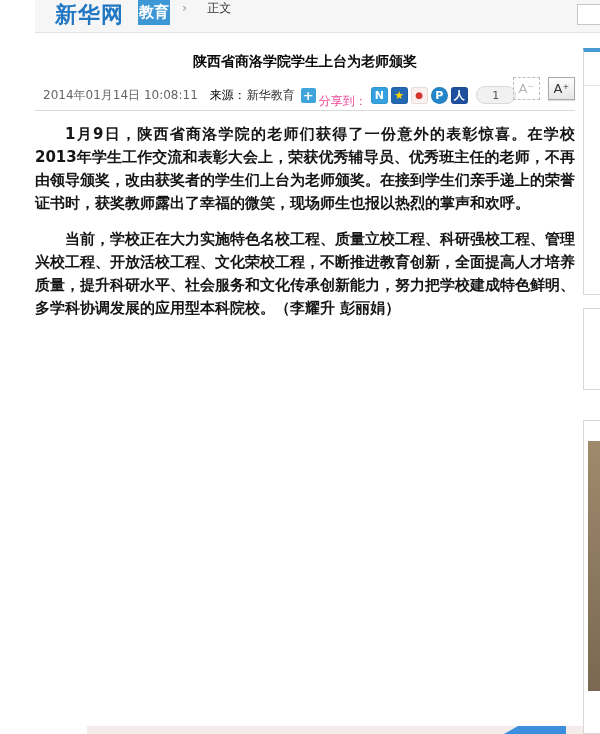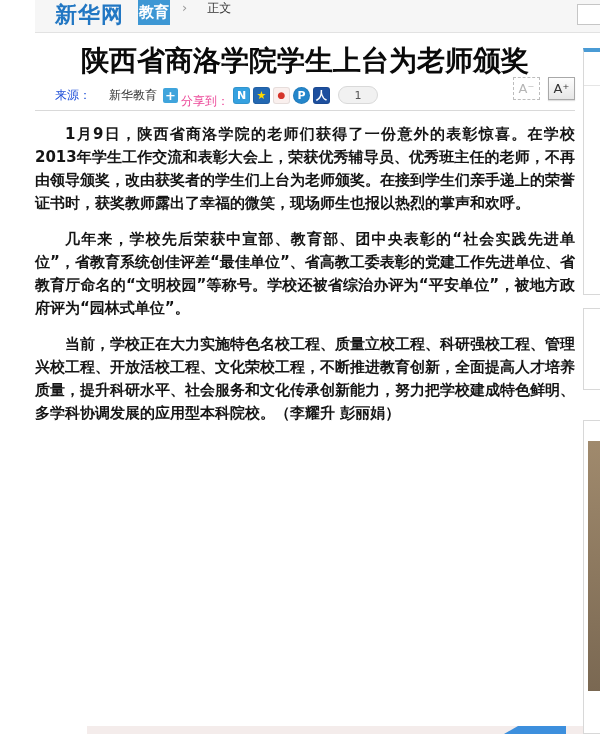--- a/index.html
+++ b/index.html
@@ -29,31 +29,31 @@
   .crumb-arrow { margin-left:12px; color:#999; font-size:13px; }
   .crumb { margin-left:20px; color:#333; font-size:12px; }
   .search-box {
     position:absolute; right:0; top:4px; width:23px; height:21px;
     background:#fff; border:1px solid #c6c6c6; border-right:none;
   }
 
   
   .main { position:absolute; left:35px; top:33px; width:540px; }
   h1.title {
-    text-align:center; font-size:28px; font-weight:bold; color:#0a0a0a;
+    text-align:center; font-size:14px; font-weight:bold; color:#0a0a0a;
     margin-top:15px; line-height:26px;
   }
   .meta-row {
     position:relative; margin-top:9px; height:24px;
     display:flex; align-items:center; font-size:12px; color:#666;
     padding-left:8px;
   }
   .meta-date { color:#666; }
-  .src-label { margin-left:12px; color:#1d4ed8; }
-  .src-link { margin-left:18px; color:#333; cursor:pointer; }
+  .src-label { margin-left:12px; color:#000000; }
+  .src-link { margin-left:1px; color:#333; cursor:pointer; }
   .share-group { display:flex; align-items:center; margin-left:6px; }
   .share-label { color:#ec4899; margin:12px 4px 0 3px; }
   .plus-icon {
     width:15px; height:15px; background:var(--accent-blue,#3fa4dc); color:#fff;
     font-size:13px; font-weight:bold; line-height:15px; text-align:center;
     border-radius:2px; display:inline-block; cursor:pointer;
   }
   .sicon {
     width:17px; height:17px; margin-right:3px; border-radius:3px;
     display:inline-flex; align-items:center; justify-content:center;
@@ -119,20 +119,21 @@
     <span class="crumb-arrow">›</span>
     <span class="crumb">正文</span>
     <span class="search-box"></span>
   </header>
 
   <div class="main">
 
     <h1 class="title">陕西省商洛学院学生上台为老师颁奖</h1>
 
     <div class="meta-row">
+      <span class="meta-date">2014年01月14日 10:08:11</span>
       <span class="src-label">来源：</span>
       <span class="src-link">新华教育</span>
       <span class="share-group">
         <span class="plus-icon">+</span>
         <span class="share-label">分享到：</span>
         <span class="sicon si-0" style="background: rgb(53, 161, 224); color: rgb(255, 255, 255);">N</span>
         <span class="sicon si-1" style="background: rgb(35, 104, 178); color: rgb(255, 216, 0);">★</span>
         <span class="sicon si-2" style="background: rgb(250, 240, 238); color: rgb(213, 53, 43);">●</span>
         <span class="sicon si-3" style="background: rgb(36, 134, 203); color: rgb(255, 255, 255);">P</span>
         <span class="sicon si-4" style="background: rgb(29, 79, 158); color: rgb(255, 255, 255);">人</span>
@@ -141,21 +142,20 @@
       <span class="font-controls">
         <button class="btn-adec">A⁻</button>
         <button class="btn-ainc">A⁺</button>
       </span>
     </div>
 
     <div class="divider"></div>
 
     <article class="article">
       <p>1月9日，陕西省商洛学院的老师们获得了一份意外的表彰惊喜。在学校2013年学生工作交流和表彰大会上，荣获优秀辅导员、优秀班主任的老师，不再由领导颁奖，改由获奖者的学生们上台为老师颁奖。在接到学生们亲手递上的荣誉证书时，获奖教师露出了幸福的微笑，现场师生也报以热烈的掌声和欢呼。</p>
-      <p>几年来，学校先后荣获中宣部、教育部、团中央表彰的“社会实践先进单位”，省教育系统创佳评差“最佳单位”、省高教工委表彰的党建工作先进单位、省教育厅命名的“文明校园”等称号。学校还被省综治办评为“平安单位”，被地方政府评为“园林式单位”。</p>
       <p>当前，学校正在大力实施特色名校工程、质量立校工程、科研强校工程、管理兴校工程、开放活校工程、文化荣校工程，不断推进教育创新，全面提高人才培养质量，提升科研水平、社会服务和文化传承创新能力，努力把学校建成特色鲜明、多学科协调发展的应用型本科院校。（李耀升 彭丽娟）</p>
     </article>
 
   </div>
 
   <div class="bottom-bar">
     <span class="bottom-blue"></span>
   </div>
 
   <div class="sb sb1">

